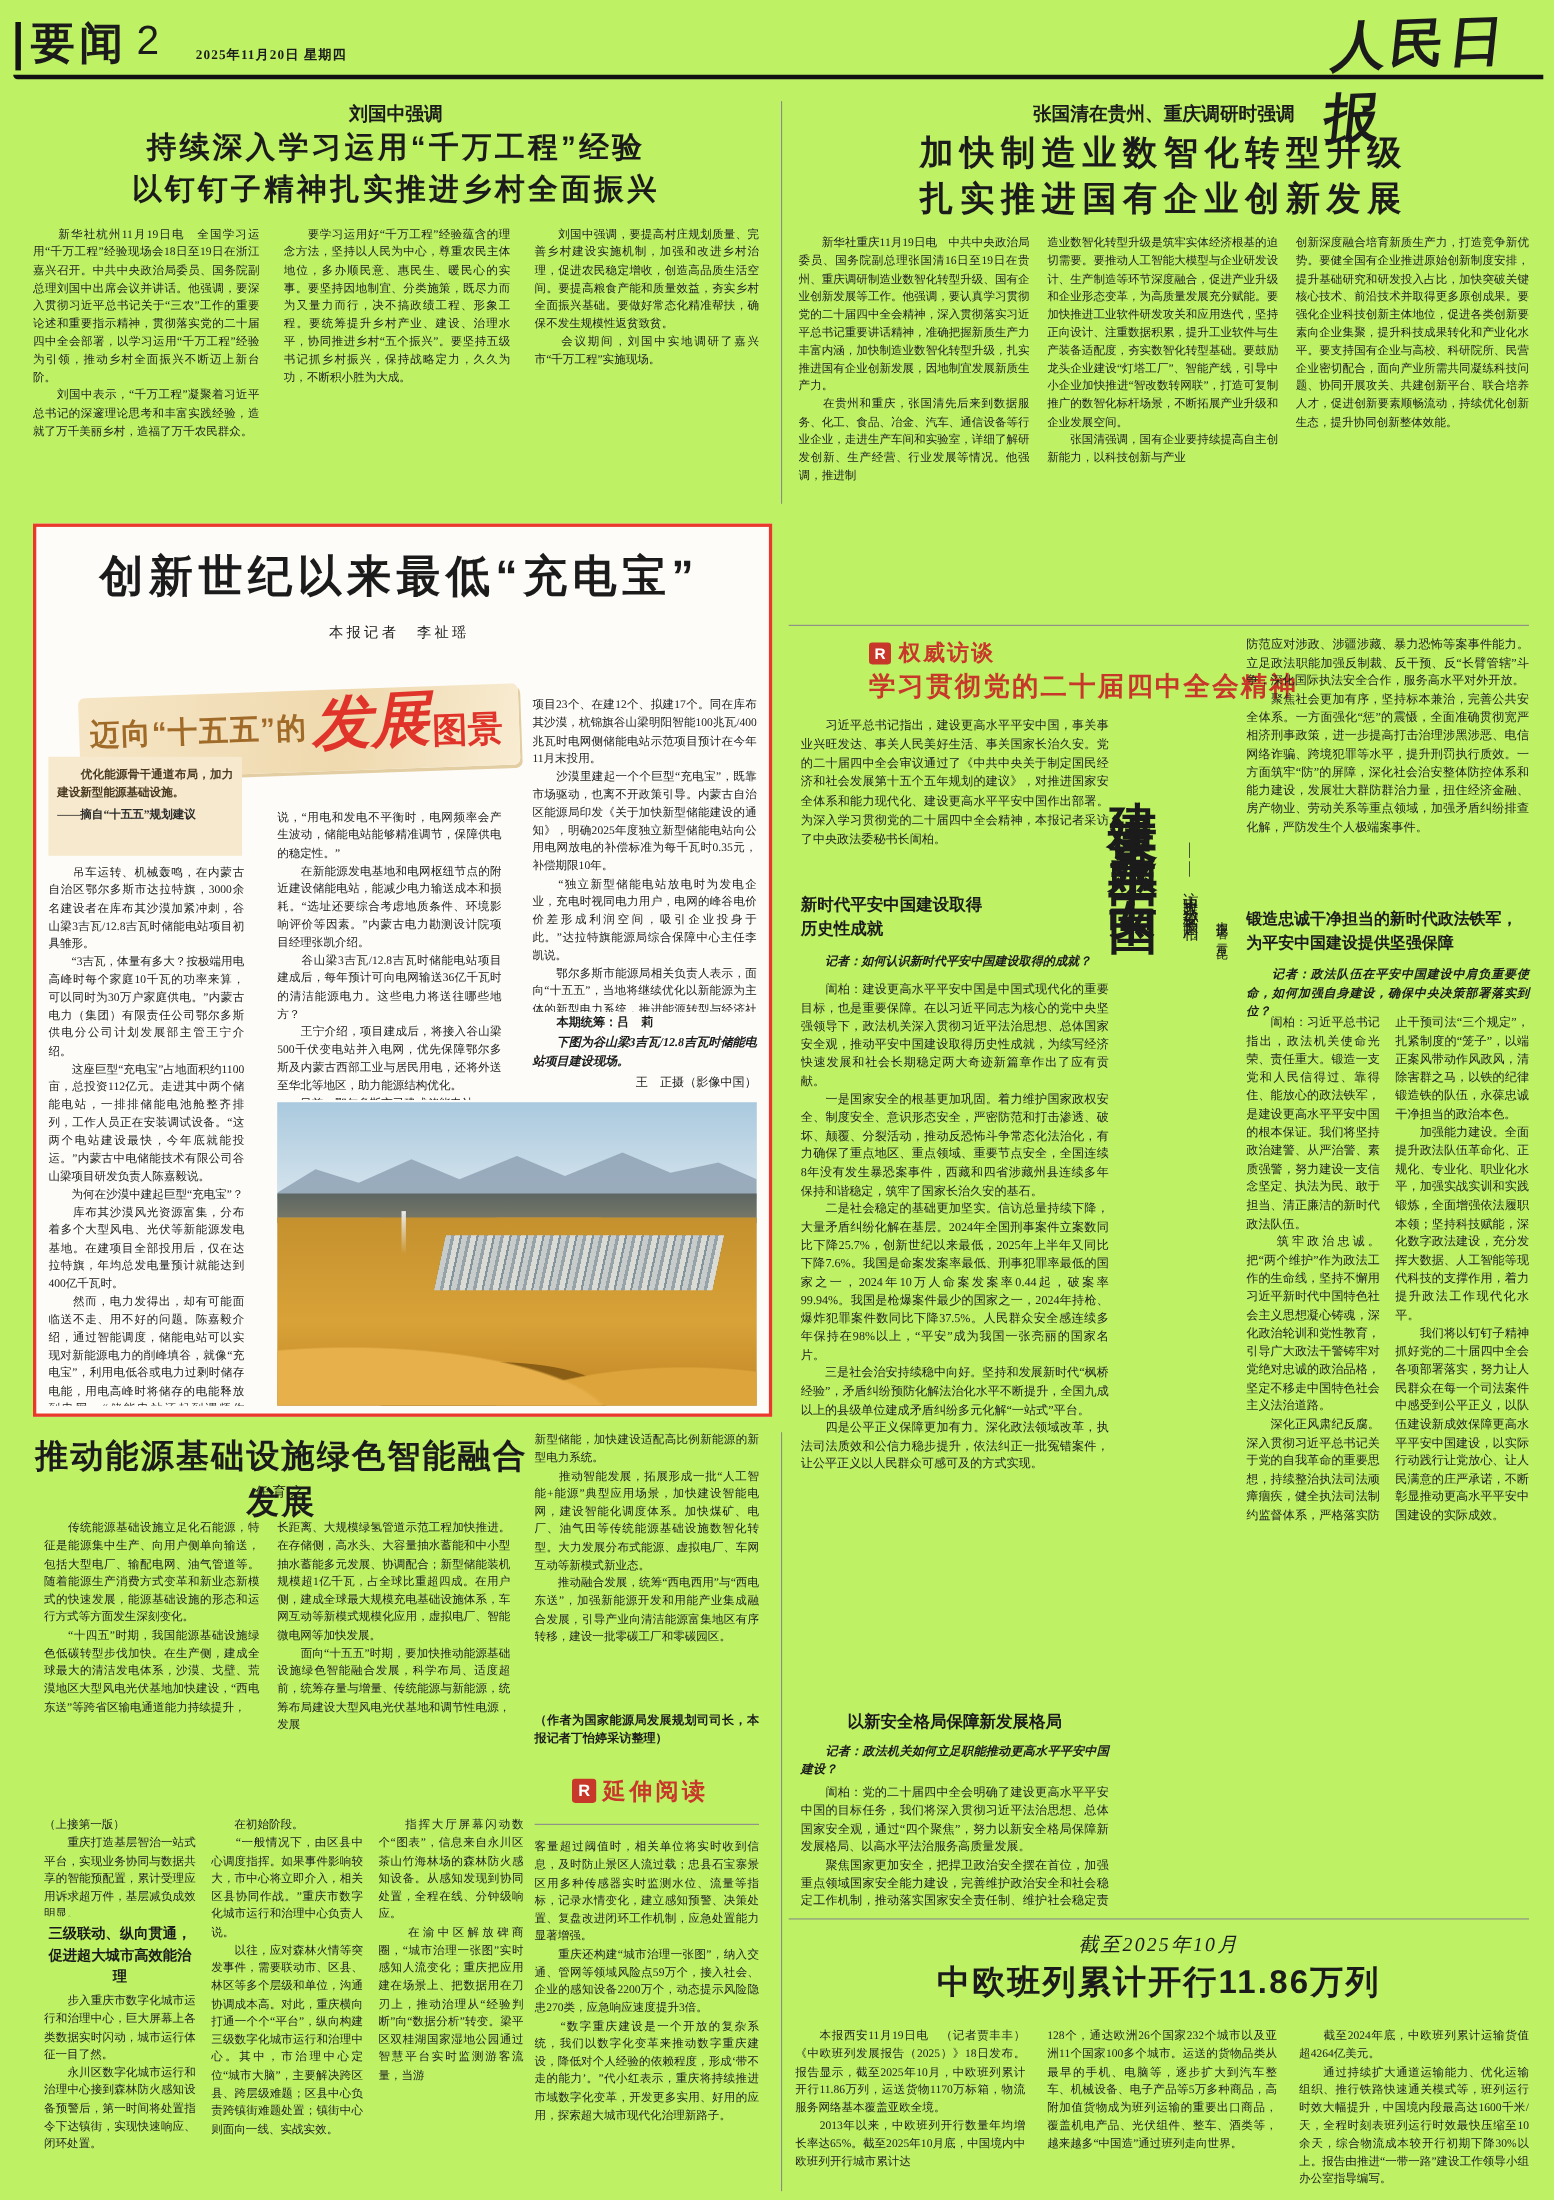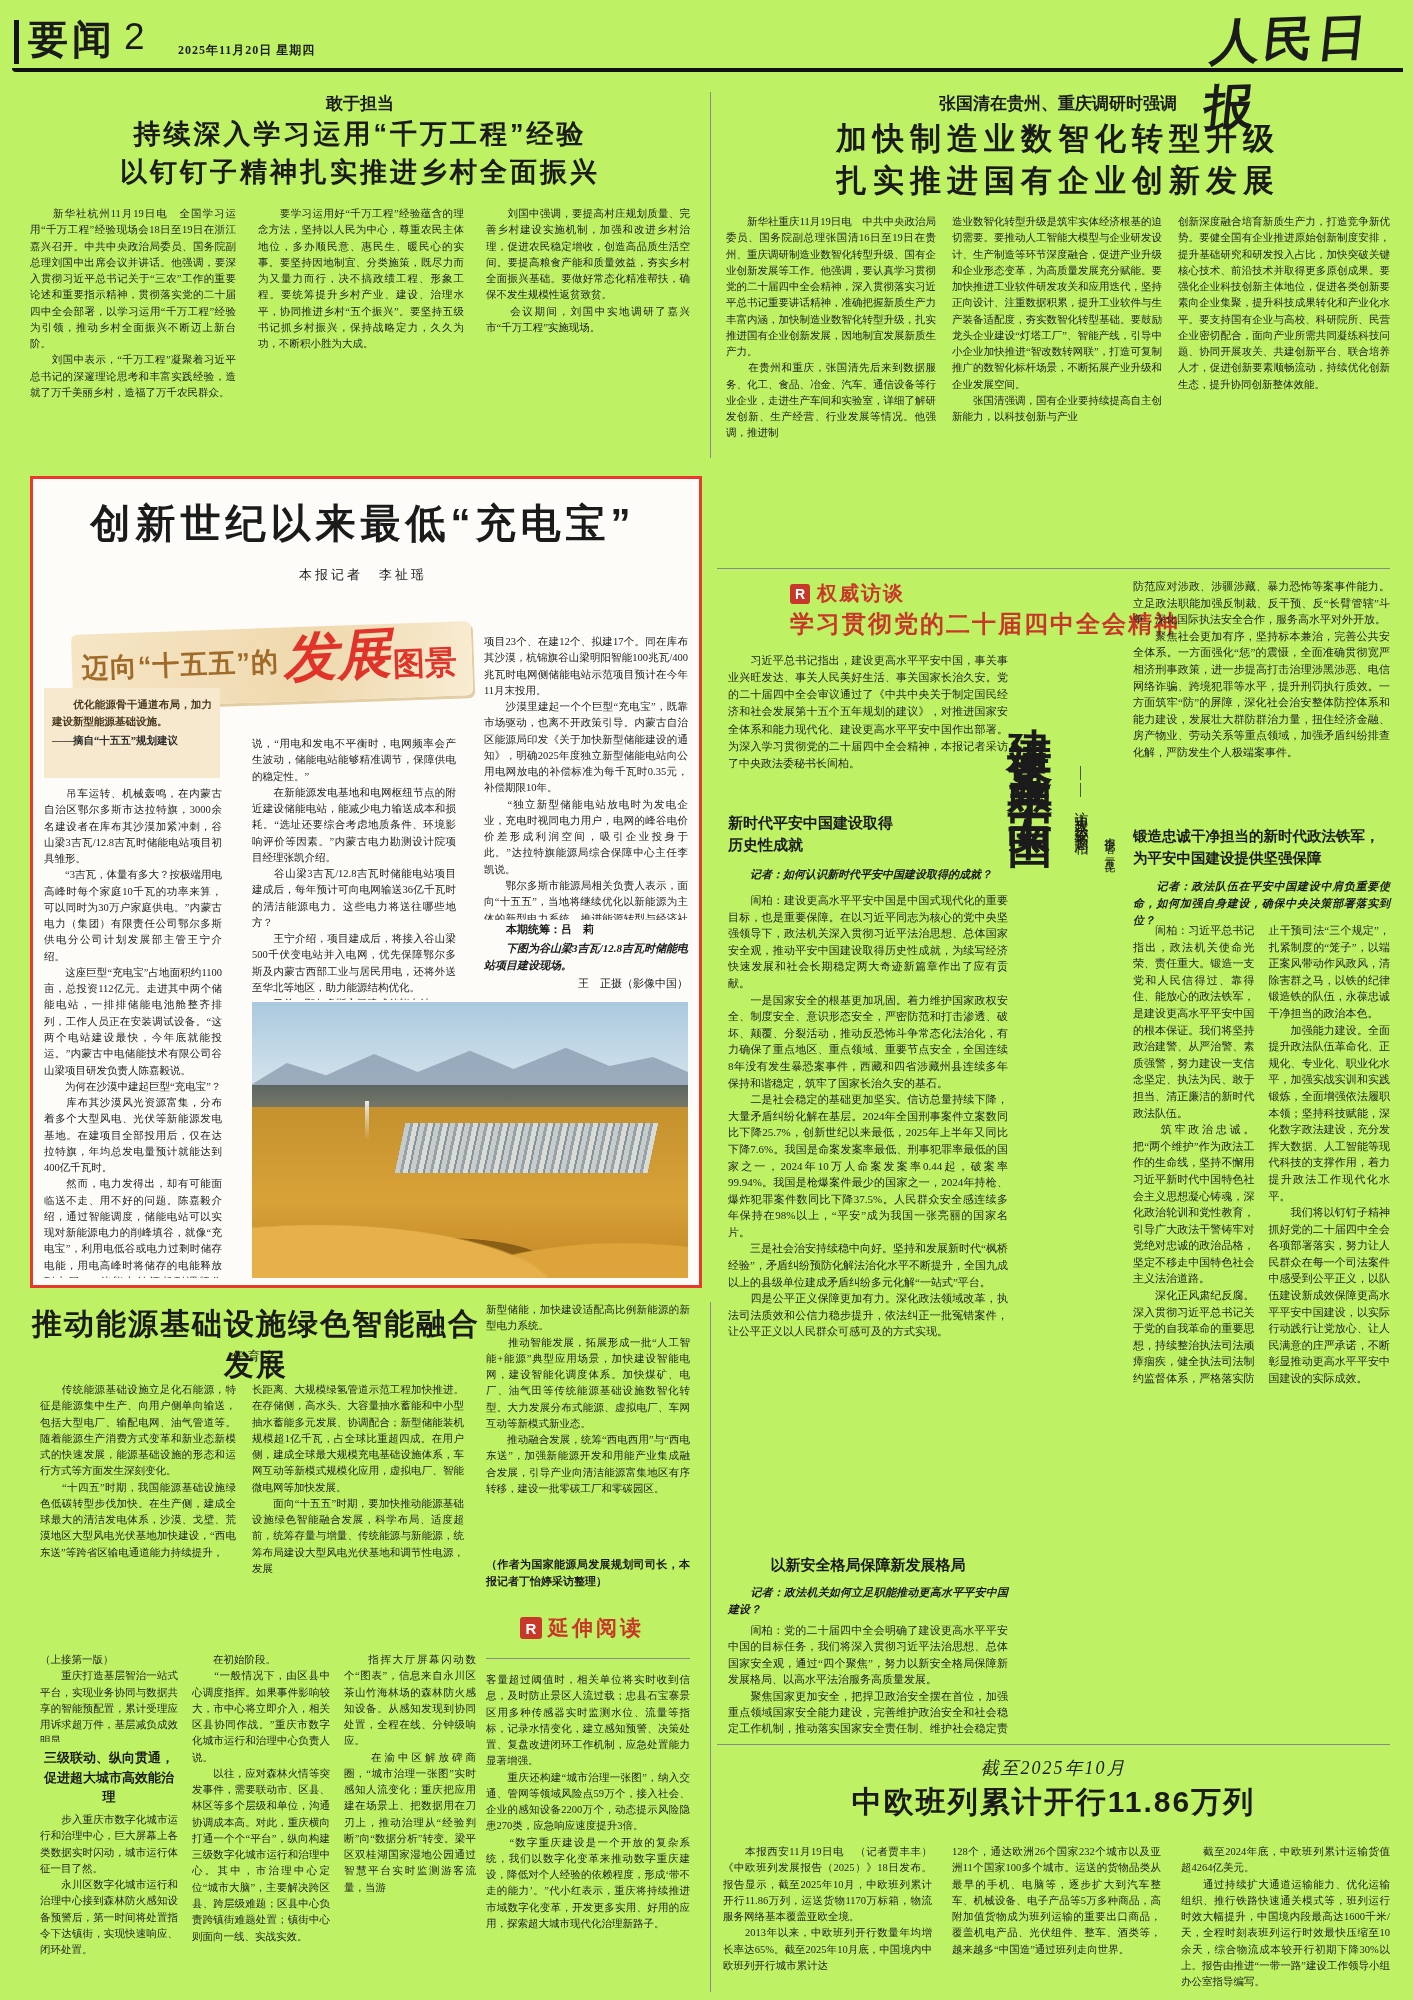--- a/index.html
+++ b/index.html
@@ -122,21 +122,21 @@
 
 <div id="paper">
 
   <div class="abs hd-bar"></div>
   <div class="abs hd-sec sans">要闻</div>
   <div class="abs hd-num sans">2</div>
   <div class="abs hd-date">2025年11月20日 星期四</div>
   <div class="abs hd-mast">人民日报</div>
   <div class="abs hd-rule"></div>
 
-  <div class="abs kicker center" style="left:30px;top:92px;width:660px;">敢于担当</div>
+  <div class="abs kicker center" style="left:30px;top:92px;width:660px;">刘国中强调</div>
   <div class="abs h-big center sans" style="left:30px;top:116px;width:660px;font-size:27px;">持续深入学习运用“千万工程”经验</div>
   <div class="abs h-big center sans" style="left:30px;top:154px;width:660px;font-size:27px;">以钉钉子精神扎实推进乡村全面振兴</div>
   <div class="abs txt" style="left:30px;top:206px;width:206px;height:248px;">　　新华社杭州11月19日电　全国学习运用“千万工程”经验现场会18日至19日在浙江嘉兴召开。中共中央政治局委员、国务院副总理刘国中出席会议并讲话。他强调，要深入贯彻习近平总书记关于“三农”工作的重要论述和重要指示精神，贯彻落实党的二十届四中全会部署，以学习运用“千万工程”经验为引领，推动乡村全面振兴不断迈上新台阶。
 　　刘国中表示，“千万工程”凝聚着习近平总书记的深邃理论思考和丰富实践经验，造就了万千美丽乡村，造福了万千农民群众。</div>
   <div class="abs txt" style="left:258px;top:206px;width:206px;height:248px;">　　要学习运用好“千万工程”经验蕴含的理念方法，坚持以人民为中心，尊重农民主体地位，多办顺民意、惠民生、暖民心的实事。要坚持因地制宜、分类施策，既尽力而为又量力而行，决不搞政绩工程、形象工程。要统筹提升乡村产业、建设、治理水平，协同推进乡村“五个振兴”。要坚持五级书记抓乡村振兴，保持战略定力，久久为功，不断积小胜为大成。</div>
   <div class="abs txt" style="left:486px;top:206px;width:204px;height:248px;">　　刘国中强调，要提高村庄规划质量、完善乡村建设实施机制，加强和改进乡村治理，促进农民稳定增收，创造高品质生活空间。要提高粮食产能和质量效益，夯实乡村全面振兴基础。要做好常态化精准帮扶，确保不发生规模性返贫致贫。
 　　会议期间，刘国中实地调研了嘉兴市“千万工程”实施现场。</div>
 
   <div class="abs vrule" style="left:710px;top:92px;height:366px;"></div>
   <div class="abs vrule" style="left:710px;top:1302px;height:690px;"></div>

